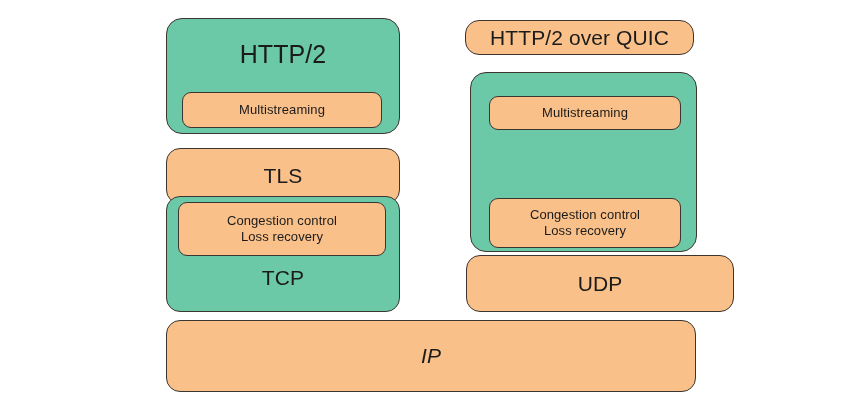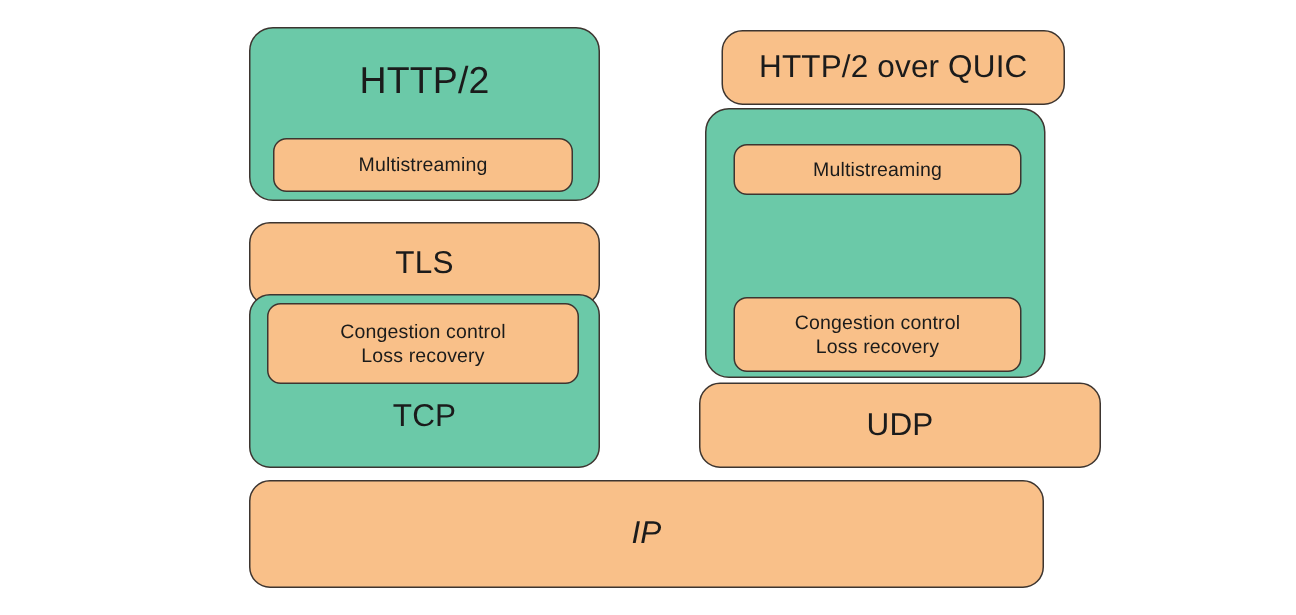--- a/index.html
+++ b/index.html
@@ -84,21 +84,21 @@
 
   <div class="box green plain" style="left:166px; top:196px; width:234px; height:116px; align-items:flex-end; padding-bottom:20px;">
     <span class="outer-label">TCP</span>
   </div>
 
   <div class="box orange inner two-line" style="left:178px; top:202px; width:208px; height:54px;">
     <span class="two-line">Congestion control
 Loss recovery</span>
   </div>
 
-  <div class="box orange plain" style="left:481px; top:20px; width:229px; height:50px;border-radius:14px;">
+  <div class="box orange plain" style="left:465px; top:20px; width:229px; height:35px;border-radius:14px;">
     <span>HTTP/2 over QUIC</span>
   </div>
 
   <div class="box green outer" style="left:470px; top:72px; width:227px; height:180px;">
     <span class="outer-label">HTTP</span>
   </div>
 
   <div class="box orange inner" style="left:489px; top:96px; width:192px; height:34px;">
     <span>Multistreaming</span>
   </div>

